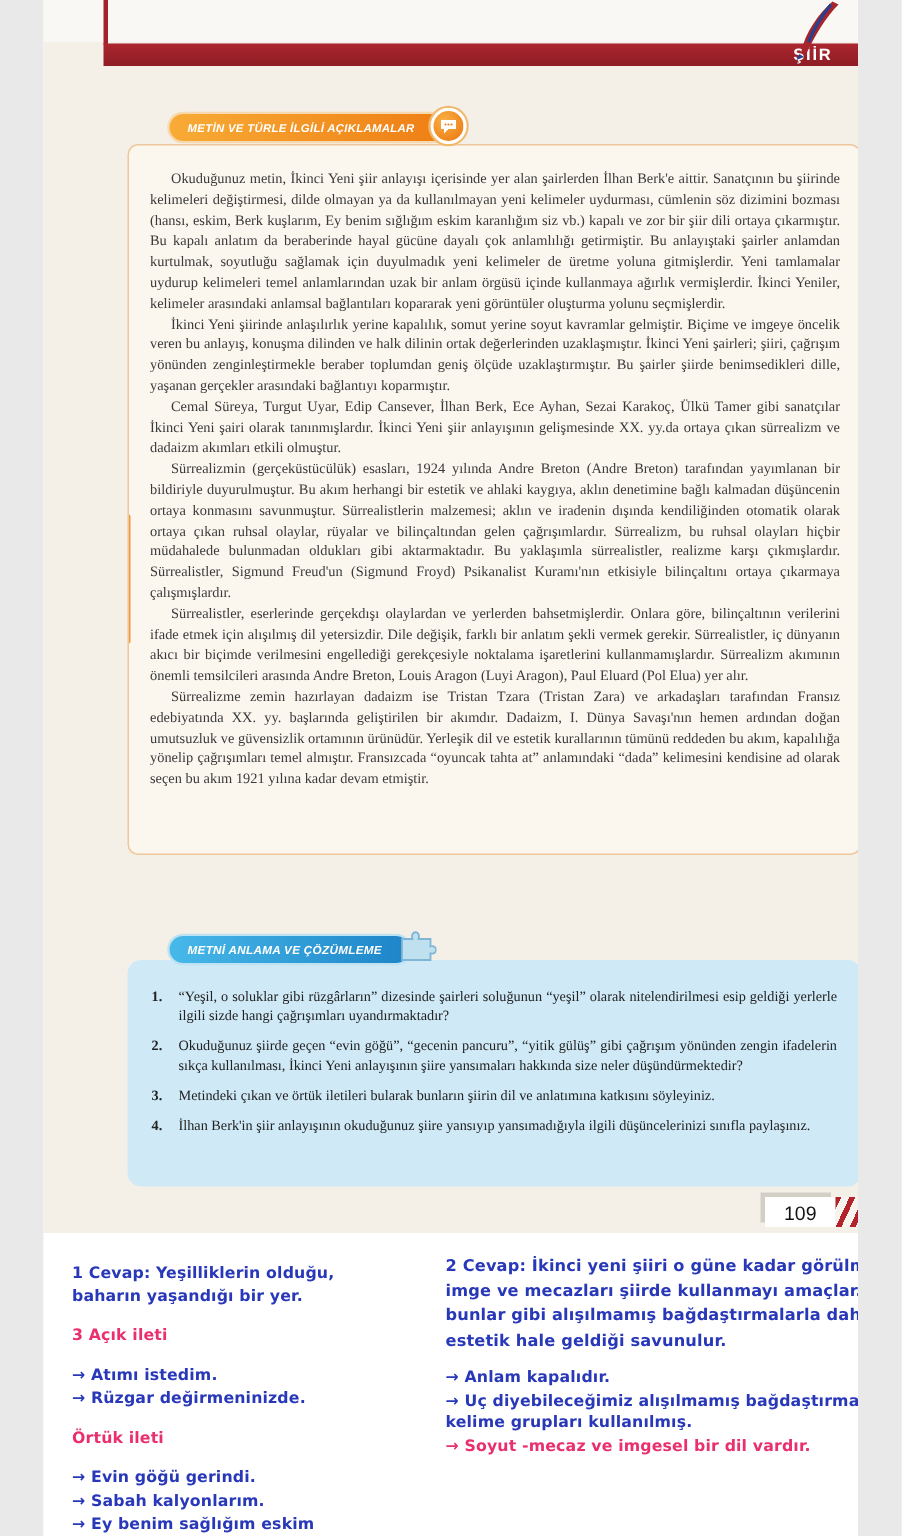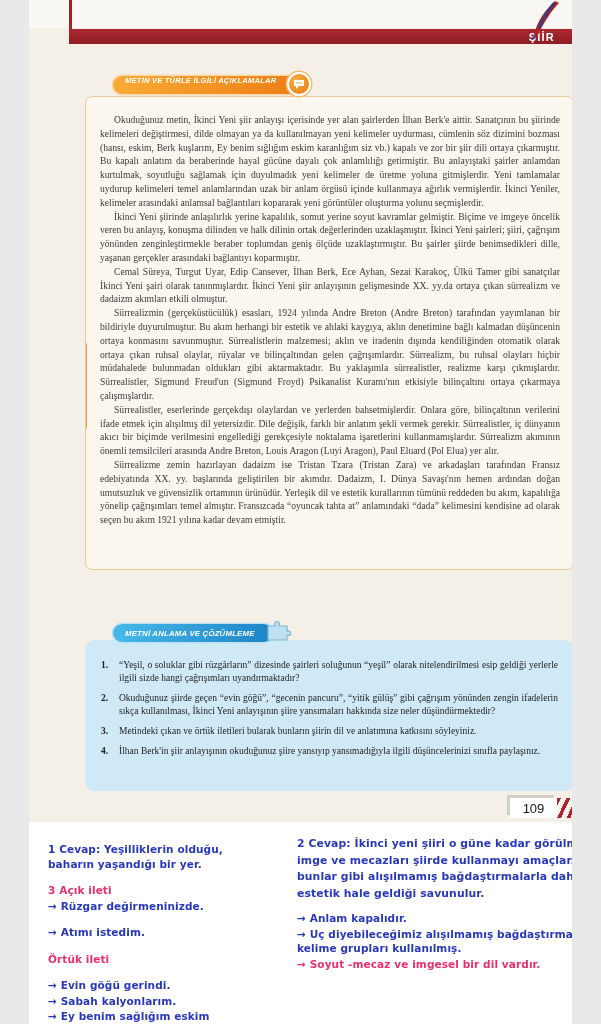--- a/index.html
+++ b/index.html
@@ -15,21 +15,21 @@
   .corner-tick { position:absolute; left:40px; top:0; width:3px; height:30px; background:#a3222b; }
   .headerbar { position:absolute; left:40px; top:29px; width:532px; height:15px;
                background:linear-gradient(#ac272f,#8e1c24);
                display:flex; align-items:center; justify-content:flex-end; padding-right:46px; }
   .headerbar .chapter { color:#fff; font-family:"Liberation Sans",sans-serif; font-weight:bold;
                font-size:11px; letter-spacing:1.2px; }
   .feather { position:absolute; right:8px; top:0; }
 
   
   .badge-o { position:absolute; left:84px; top:76px; height:18px; z-index:3;
-             display:flex; padding:0 30px 0 12px; border-radius:10px;
+             display:flex; align-items:center; padding:0 30px 0 12px; border-radius:10px;
              background:linear-gradient(90deg,#f8ab36,#ee7c12);
              box-shadow:0 0 0 1.5px #f6d9ae; }
   .badge-o .lbl { color:#fff; font-family:"Liberation Sans",sans-serif; font-weight:bold;
              font-style:italic; font-size:7.6px; letter-spacing:.2px; white-space:nowrap; }
   .badge-o .circ { position:absolute; right:-5px; top:-4px; width:24px; height:24px; border-radius:50%;
              background:radial-gradient(circle at 35% 30%,#f9ae44,#ea760e);
              border:2px solid #fff; box-shadow:0 0 0 1.5px #f0ba6d;
              display:flex; align-items:center; justify-content:center; }
 
   .textbox { position:absolute; left:56px; top:96px; width:489px; height:474px;
@@ -141,22 +141,22 @@
     </div>
   </div>
 
   <div class="pgno">109</div>
   <div class="stripes"></div>
 
   <div class="answers">
     <div class="acol-l">
       <div class="aline gap-b" data-ink="blue">1 Cevap: Yeşilliklerin olduğu, baharın yaşandığı bir yer.</div>
       <div class="aline gap-t" data-ink="red">3 Açık ileti</div>
+      <div class="aline gap-t" data-ink="blue">→ Atımı istedim.</div>
       <div class="aline" data-ink="blue">→ Rüzgar değirmeninizde.</div>
-      <div class="aline gap-t" data-ink="blue">→ Atımı istedim.</div>
       <div class="aline gap-t" data-ink="red">Örtük ileti</div>
       <div class="aline gap-t" data-ink="blue">→ Evin göğü gerindi.</div>
       <div class="aline" data-ink="blue">→ Sabah kalyonlarım.</div>
       <div class="aline" data-ink="blue">→ Ey benim sağlığım eskim karanlığım.</div>
 
     </div>
     <div class="acol-r">
       <div class="aline lead" data-ink="blue">2 Cevap: İkinci yeni şiiri o güne kadar görülmemiş imge ve mecazları şiirde kullanmayı amaçlar. Şiirin bunlar gibi alışılmamış bağdaştırmalarla daha estetik hale geldiği savunulur.</div>
       <div class="aline" data-ink="blue">→ Anlam kapalıdır.</div>
       <div class="aline" data-ink="blue">→ Uç diyebileceğimiz alışılmamış bağdaştırmalar-farklı kelime grupları kullanılmış.</div>

